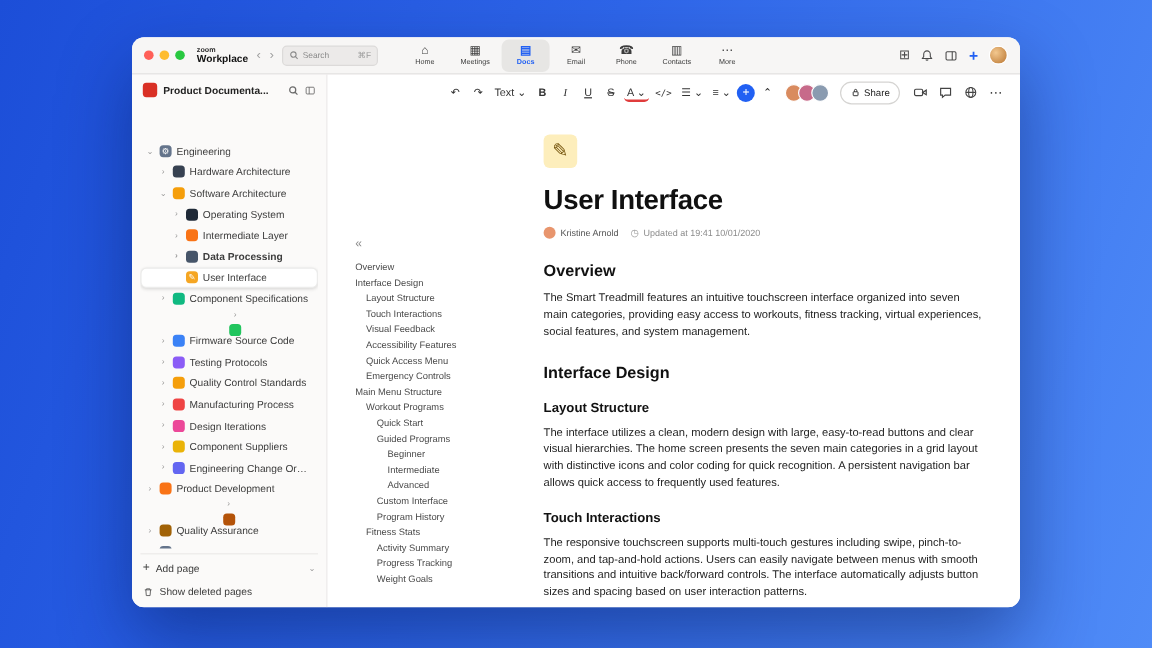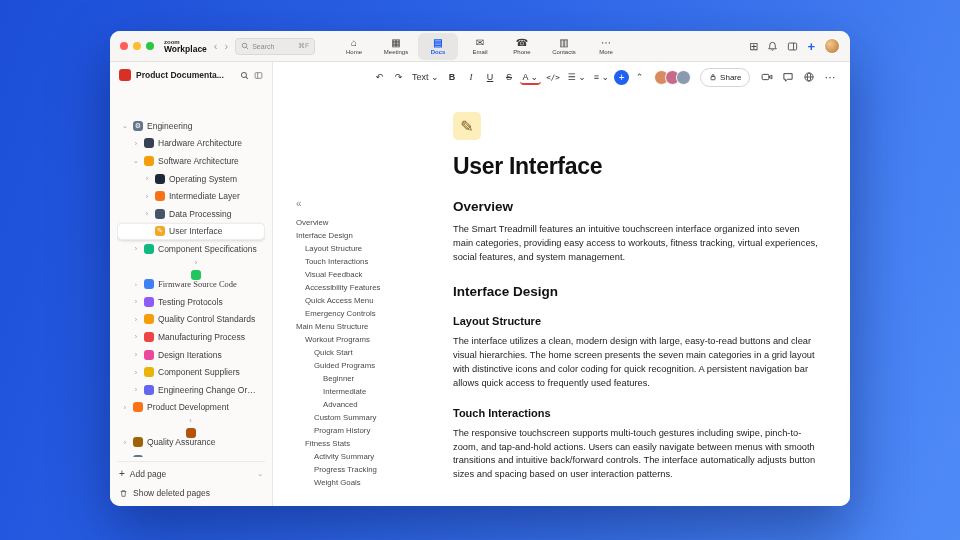--- a/index.html
+++ b/index.html
@@ -209,41 +209,41 @@
           <div class="tree-item" style="padding-left: 25px;">
             <span class="chev">›</span>
             <span class="chip" style="background: rgb(31, 41, 55);"></span>
             <span class="lbl">Operating System</span>
           </div>
           <div class="tree-item" style="padding-left: 25px;">
             <span class="chev">›</span>
             <span class="chip" style="background: rgb(249, 115, 22);"></span>
             <span class="lbl">Intermediate Layer</span>
           </div>
-          <div class="tree-item" style="padding-left: 25px;">
+          <div class="tree-item" style="padding-left: 25px; font-weight: bold;">
             <span class="chev">›</span>
             <span class="chip" style="background: rgb(71, 85, 105);"></span>
             <span class="lbl">Data Processing</span>
           </div>
           <div class="tree-item selected" style="padding-left: 25px;">
             <span class="chev"></span>
             <span class="chip" style="background: rgb(245, 166, 35);">✎</span>
             <span class="lbl">User Interface</span>
           </div>
           <div class="tree-item" style="padding-left: 14px;">
             <span class="chev">›</span>
             <span class="chip" style="background: rgb(16, 185, 129);"></span>
             <span class="lbl">Component Specifications</span>
           </div>
           <div class="tree-item" style="padding-left: 14px; flex-direction: column;">
             <span class="chev">›</span>
             <span class="chip" style="background: rgb(34, 197, 94);"></span>
             <span class="lbl">Circuit Diagrams</span>
           </div>
-          <div class="tree-item" style="padding-left: 14px; font-family: Liberation Serif, serif;">
+          <div class="tree-item" style="padding-left: 14px;">
             <span class="chev">›</span>
             <span class="chip" style="background: rgb(59, 130, 246);"></span>
             <span class="lbl">Firmware Source Code</span>
           </div>
           <div class="tree-item" style="padding-left: 14px;">
             <span class="chev">›</span>
             <span class="chip" style="background: rgb(139, 92, 246);"></span>
             <span class="lbl">Testing Protocols</span>
           </div>
           <div class="tree-item" style="padding-left: 14px;">
@@ -409,21 +409,21 @@
               <div class="outline-item" style="padding-left: 27px;">
                 <span>Beginner</span>
               </div>
               <div class="outline-item" style="padding-left: 27px;">
                 <span>Intermediate</span>
               </div>
               <div class="outline-item" style="padding-left: 27px;">
                 <span>Advanced</span>
               </div>
               <div class="outline-item" style="padding-left: 18px;">
-                <span>Custom Summary</span>
+                <span>Custom Interface</span>
               </div>
               <div class="outline-item" style="padding-left: 18px;">
                 <span>Program History</span>
               </div>
               <div class="outline-item" style="padding-left: 9px;">
                 <span>Fitness Stats</span>
               </div>
               <div class="outline-item" style="padding-left: 18px;">
                 <span>Activity Summary</span>
               </div>
@@ -432,20 +432,26 @@
               </div>
               <div class="outline-item" style="padding-left: 18px;">
                 <span>Weight Goals</span>
               </div>
             </div>
         </nav>
 
         <article class="doc">
           <div class="doc-emoji">✎</div>
           <h1>User Interface</h1>
+          <div class="byline">
+            <span class="bav"></span>
+            <span class="name">Kristine Arnold</span>
+            <span class="clock">◷</span>
+            <span>Updated at 19:41 10/01/2020</span>
+          </div>
           <div>
 
           <div class="blk-h2">Overview</div>
               <div class="blk-p">The Smart Treadmill features an intuitive touchscreen interface organized into seven main categories, providing easy access to workouts, fitness tracking, virtual experiences, social features, and system management.</div>
               <div class="blk-h2">Interface Design</div>
               <div class="blk-h3">Layout Structure</div>
               <div class="blk-p">The interface utilizes a clean, modern design with large, easy-to-read buttons and clear visual hierarchies. The home screen presents the seven main categories in a grid layout with distinctive icons and color coding for quick recognition. A persistent navigation bar allows quick access to frequently used features.</div>
               <div class="blk-h3">Touch Interactions</div>
               <div class="blk-p">The responsive touchscreen supports multi-touch gestures including swipe, pinch-to-zoom, and tap-and-hold actions. Users can easily navigate between menus with smooth transitions and intuitive back/forward controls. The interface automatically adjusts button sizes and spacing based on user interaction patterns.</div>
             </div>

